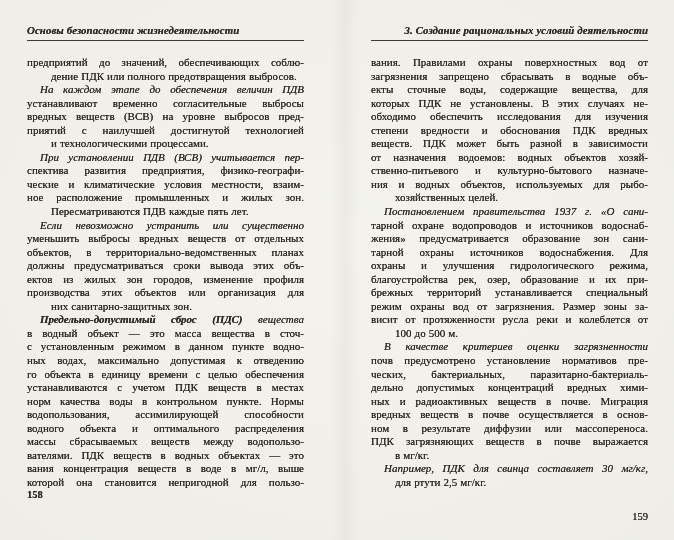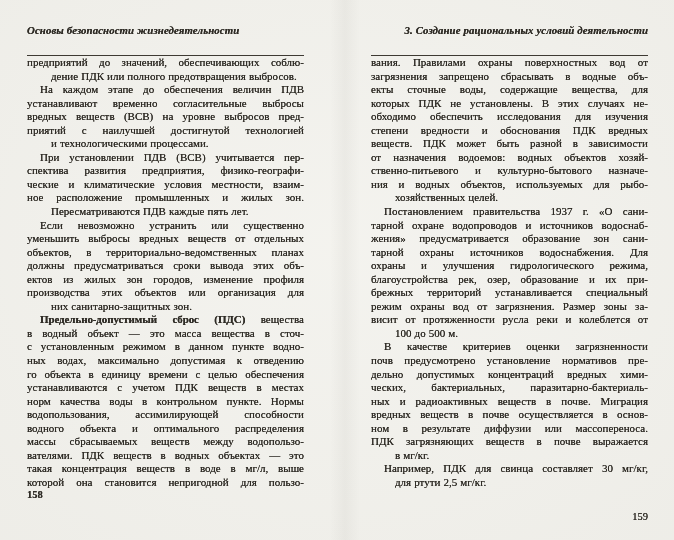--- a/index.html
+++ b/index.html
@@ -39,42 +39,42 @@
   .page-left  { left: 27px; }
   .page-right { left: 371px; }
 
   .running-header {
     position: absolute;
     top: 24px; left: 0; right: 0;
     font-style: italic;
     font-weight: bold;
     font-size: 10.8px;
     line-height: 13px;
-    padding-bottom: 18px;
+    padding-bottom: 3px;
     border-bottom: 1.6px solid var(--rule);
     letter-spacing: 0.1px;
     text-shadow: 0 0 .3px currentColor;
   }
   .page-right .running-header { text-align: right; }
 
   .page-body {
     position: absolute;
     top: 56px; left: 0; right: 0;
     font-size: 11px;
     line-height: 13.55px;
     text-shadow: 0 0 .35px currentColor;
   }
   .line {
     text-align: justify;
     text-align-last: justify;
     height: 13.55px;
     overflow: hidden;
     word-spacing: 0.3px;
   }
-  .line.indent { text-indent: 13px; }
+  .line.indent { text-indent: 13px; font-style: italic; }
   .line.para-end { text-align-last: left; margin-left: 24px; }
   .line b { letter-spacing: -0.1px; }
 
   .page-number {
     position: absolute;
     top: 489px;
     font-size: 10.5px;
     text-shadow: 0 0 .3px currentColor;
   }
   .page-left  .page-number { left: 0; font-weight: bold; }
@@ -112,21 +112,21 @@
         <div class="line">в водный объект — это масса вещества в сточ-</div>
         <div class="line">с установленным режимом в данном пункте водно-</div>
         <div class="line">ных водах, максимально допустимая к отведению</div>
         <div class="line">го объекта в единицу времени с целью обеспечения</div>
         <div class="line">устанавливаются с учетом ПДК веществ в местах</div>
         <div class="line">норм качества воды в контрольном пункте. Нормы</div>
         <div class="line">водопользования, ассимилирующей способности</div>
         <div class="line">водного объекта и оптимального распределения</div>
         <div class="line">массы сбрасываемых веществ между водопользо-</div>
         <div class="line">вателями. ПДК веществ в водных объектах — это</div>
-        <div class="line">такая концентрация веществ в воде в мг/л, выше</div>
+        <div class="line">вания концентрация веществ в воде в мг/л, выше</div>
         <div class="line">которой она становится непригодной для пользо-</div>
       </div>
     <div class="page-number">158</div>
   </div>
 
   <div class="page page-right">
     <div class="running-header">3. Создание рациональных условий деятельности</div>
     <div class="page-body">
         <div class="line">вания. Правилами охраны поверхностных вод от</div>
         <div class="line">загрязнения запрещено сбрасывать в водные объ-</div>
@@ -144,22 +144,22 @@
         <div class="line">жения» предусматривается образование зон сани-</div>
         <div class="line">тарной охраны источников водоснабжения. Для</div>
         <div class="line">охраны и улучшения гидрологического режима,</div>
         <div class="line">благоустройства рек, озер, образование и их при-</div>
         <div class="line">брежных территорий устанавливается специальный</div>
         <div class="line">режим охраны вод от загрязнения. Размер зоны за-</div>
         <div class="line">висит от протяженности русла реки и колеблется от</div>
         <div class="line para-end">100 до 500 м.</div>
         <div class="line indent">В качестве критериев оценки загрязненности</div>
         <div class="line">почв предусмотрено установление нормативов пре-</div>
+        <div class="line">ческих, бактериальных, паразитарно-бактериаль-</div>
         <div class="line">дельно допустимых концентраций вредных хими-</div>
-        <div class="line">ческих, бактериальных, паразитарно-бактериаль-</div>
         <div class="line">ных и радиоактивных веществ в почве. Миграция</div>
         <div class="line">вредных веществ в почве осуществляется в основ-</div>
         <div class="line">ном в результате диффузии или массопереноса.</div>
         <div class="line">ПДК загрязняющих веществ в почве выражается</div>
         <div class="line para-end">в мг/кг.</div>
         <div class="line indent">Например, ПДК для свинца составляет 30 мг/кг,</div>
         <div class="line para-end">для ртути 2,5 мг/кг.</div>
       </div>
     <div class="page-number">159</div>
   </div>

